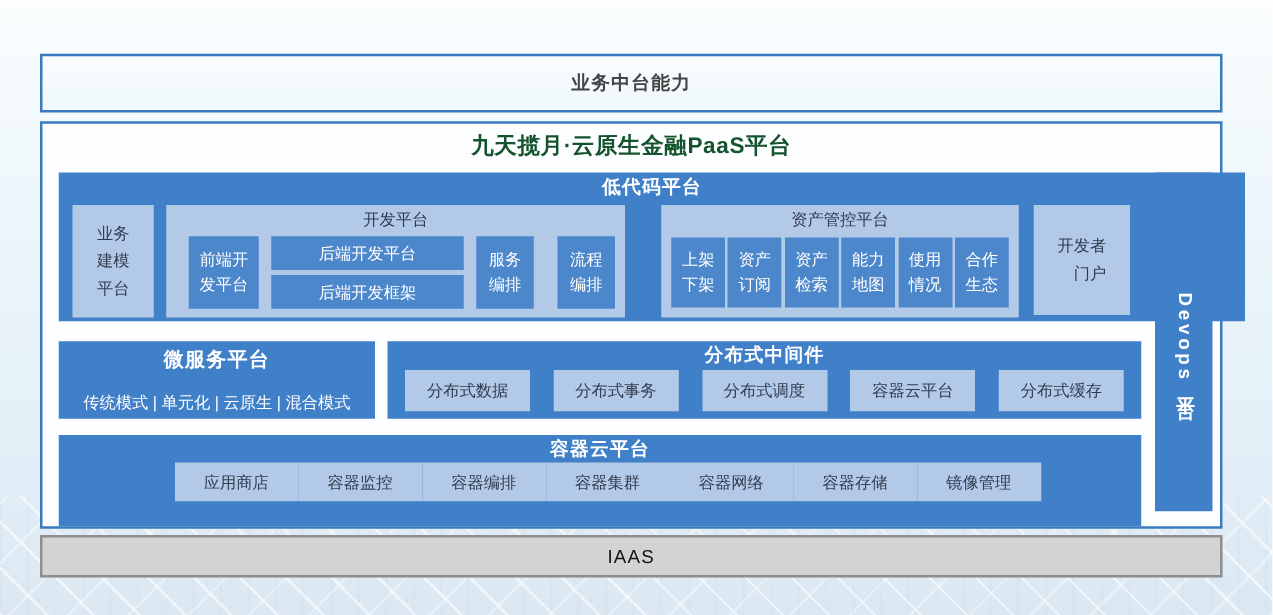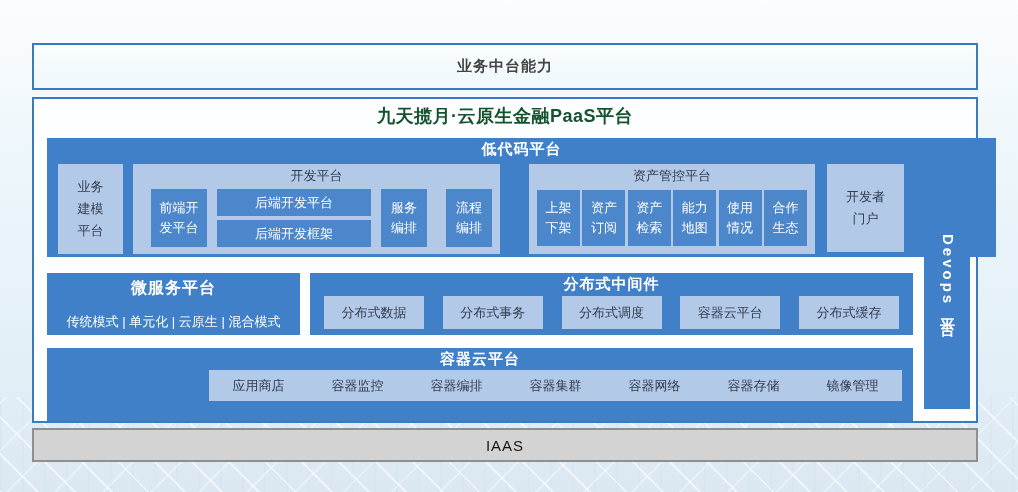--- a/index.html
+++ b/index.html
@@ -55,30 +55,30 @@
   .dev-platform{position:absolute;left:86px;top:26px;width:367px;height:90px;background:var(--light-blue);}
   .sub-title{position:absolute;left:0;top:3px;width:100%;text-align:center;font-size:13px;color:var(--dark-text);}
   .frontend{position:absolute;left:18px;top:25px;width:56px;height:58px;}
   .backend-col{position:absolute;left:84px;top:25px;width:154px;height:58px;display:flex;flex-direction:column;gap:4px;}
   .backend-col .mb{flex:1;}
   .svc{position:absolute;left:248px;top:25px;width:46px;height:58px;}
   .flow{position:absolute;left:313px;top:25px;width:46px;height:58px;}
   .asset-platform{position:absolute;left:482px;top:26px;width:286px;height:90px;background:var(--light-blue);}
   .asset-items{position:absolute;left:8px;right:8px;top:26px;height:56px;display:flex;justify-content:space-between;}
   .asset-items .mb{width:43px;height:100%;}
-  .dev-portal{position:absolute;left:780px;top:26px;width:77px;height:88px;line-height:22px;}
+  .dev-portal{position:absolute;left:780px;top:26px;width:77px;height:88px;line-height:22px;text-align:right;}
   .microservice{left:13px;top:174px;width:253px;height:62px;background:var(--primary-blue);
     display:flex;flex-direction:column;align-items:center;justify-content:center;gap:14px;}
   .ms-title{font-size:16px;font-weight:bold;color:#fff;letter-spacing:1px;}
   .ms-modes{font-size:13px;color:#fff;}
   .middleware{left:276px;top:174px;width:603px;height:62px;background:var(--primary-blue);}
   .mw-items{position:absolute;left:14px;right:14px;top:23px;height:33px;display:flex;justify-content:space-between;align-items:flex-end;}
   .mw-items .light{width:100px;height:100%;}
   .container-cloud{left:13px;top:249px;width:866px;height:73px;background:var(--primary-blue);}
-  .cc-items{position:absolute;left:11px;right:11px;top:22px;height:31px;display:flex;justify-content:flex-end;margin-left:12px;}
+  .cc-items{position:absolute;left:11px;right:11px;top:22px;height:31px;display:flex;justify-content:center;margin-left:12px;}
   .cc-items .light{width:99px;height:100%;}
   .devops{
     position:absolute;left:890px;top:39px;width:46px;height:271px;background:var(--primary-blue);
     display:flex;align-items:center;justify-content:center;
     writing-mode:vertical-rl;font-size:15px;font-weight:bold;color:#fff;letter-spacing:3px;
   }
   .iaas{
     position:absolute;left:32px;top:428px;width:946px;height:34px;z-index:1;
     background:var(--iaas-gray);border:2px solid var(--iaas-border);
     display:flex;align-items:center;justify-content:center;

